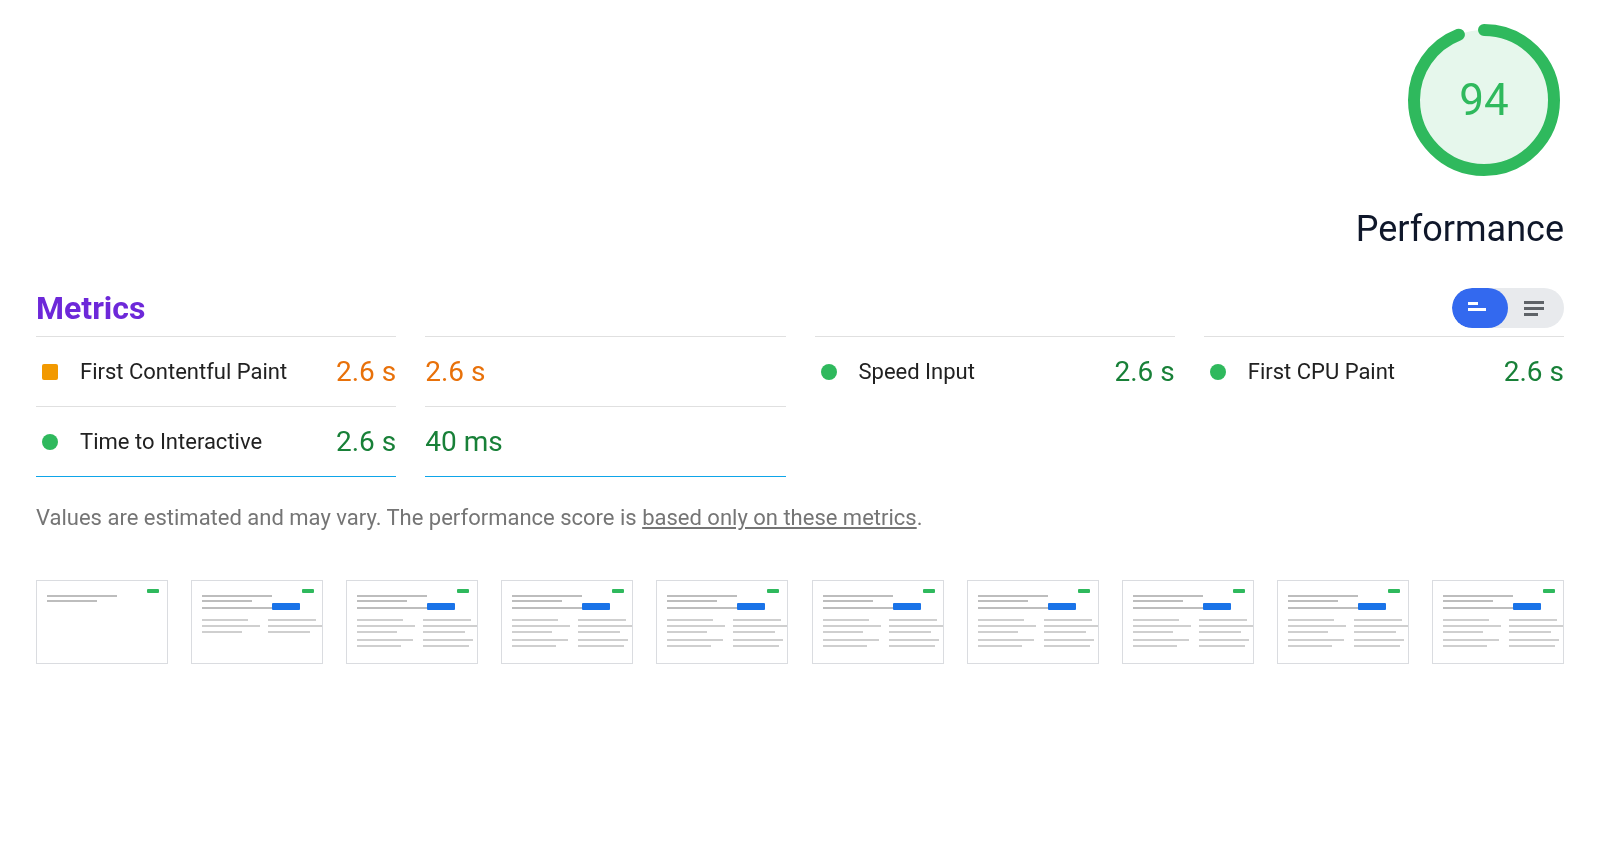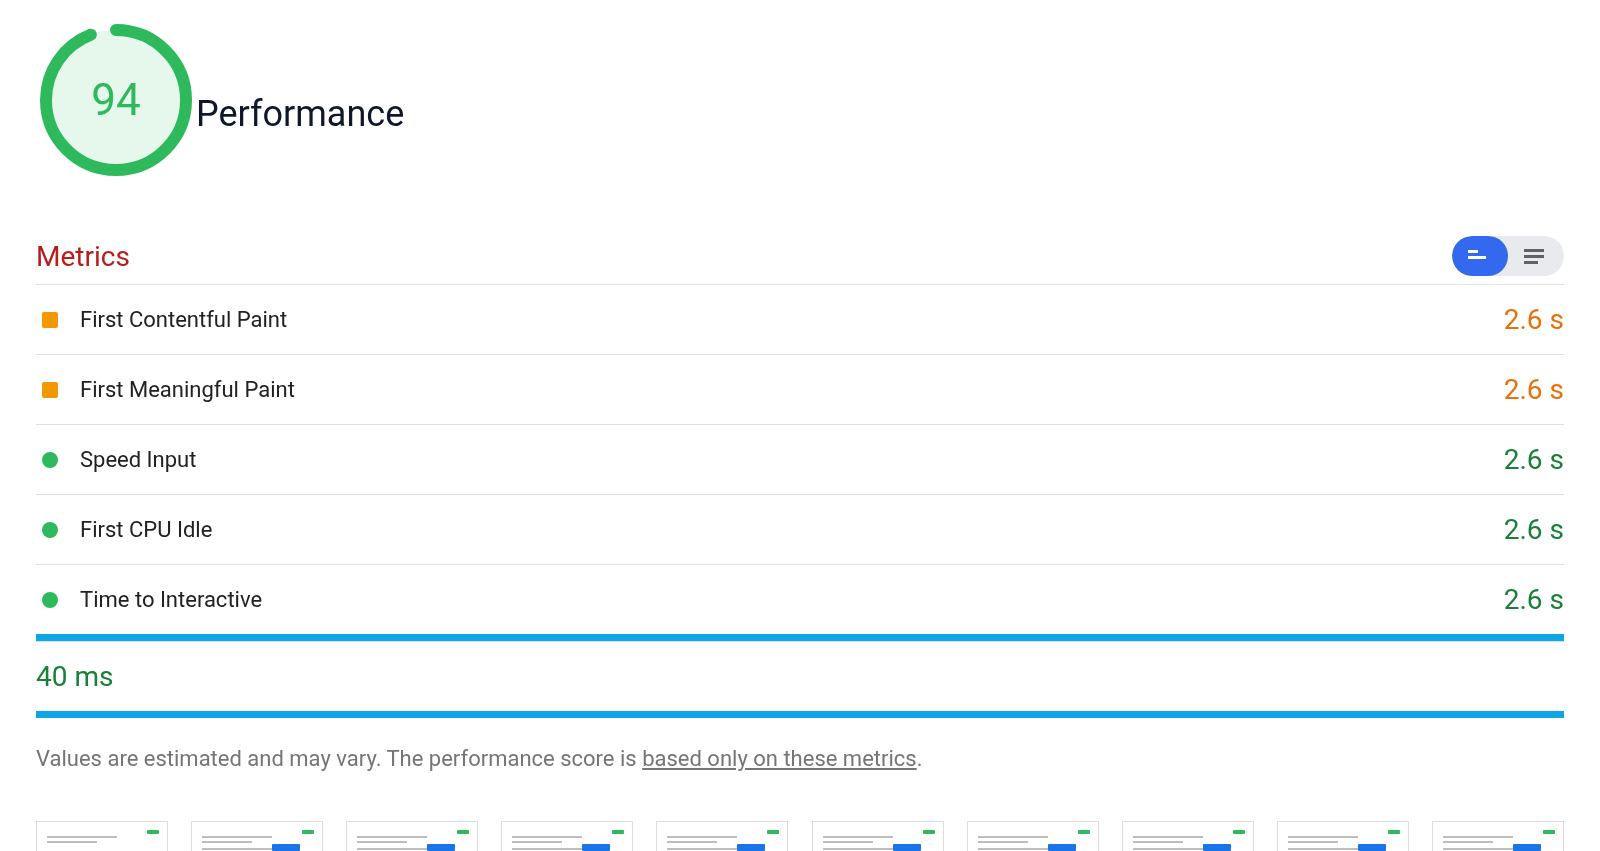--- a/index.html
+++ b/index.html
@@ -5,23 +5,23 @@
     * { box-sizing: border-box; margin: 0; padding: 0; }
     body {
       font-family: Roboto, -apple-system, BlinkMacSystemFont, "Segoe UI", Helvetica, Arial, sans-serif;
       background: #fff;
       color: #212121;
       width: 1600px;
       padding: 20px 36px 40px;
     }
     .score-wrap {
       display: flex;
-      flex-direction: row;
-      align-items: center;
-      margin-bottom: 56px;
+      flex-direction: column;
+      align-items: flex-end;
+      margin-bottom: 38px;
     }
     .gauge {
       position: relative;
       width: 160px;
       height: 160px;
     }
     .gauge svg { transform: rotate(-90deg); }
     .gauge-bg-circle { fill: #e6f7ec; }
     .gauge-ring { fill: none; stroke: #2fb95d; stroke-width: 12; stroke-linecap: round; }
     .gauge-score {
@@ -30,42 +30,42 @@
       display: flex; align-items: center; justify-content: center;
       font-size: 44px; font-weight: 400; color: #2fb95d;
     }
     .category-title {
       font-size: 36px; font-weight: 400; color: #0f172a; margin-top: 28px;
     }
     .metrics-header {
       display: flex; align-items: center; justify-content: space-between;
       margin-bottom: 8px;
     }
-    .metrics-heading { font-size: 28px; font-weight: 400; color: #b91c1c; }
+    .metrics-heading { font-size: 32px; font-weight: 700; color: #6d28d9; }
     .view-toggle {
       display: flex; background: #e8eaed; border-radius: 999px; overflow: hidden; height: 40px;
     }
     .view-toggle button {
       border: none; background: transparent; width: 56px; height: 40px;
       display: flex; align-items: center; justify-content: center; cursor: pointer;
       color: #5f6368;
     }
     .view-toggle button.active { background: #3369ef; color: #fff; border-radius: 999px; }
     .toggle-icon svg { display: block; }
     .metrics-grid {
       display: grid;
-      grid-template-columns: 1fr;
+      grid-template-columns: 1fr 1fr 1fr 1fr;
       column-gap: 29px;
     }
     .metric-row {
       display: flex; align-items: center; justify-content: space-between;
       border-top: 1px solid #e0e0e0;
       padding: 18px 0;
     }
-    .metric-row:nth-last-child(-n+2) { border-bottom: 7px solid #0ea5e9; }
+    .metric-row:nth-last-child(-n+2) { border-bottom: 1px solid #0ea5e9; }
     .metric-left { display: flex; align-items: center; gap: 22px; }
     .status-icon { width: 16px; height: 16px; display: inline-block; flex: none; margin-left: 6px; }
     .status-icon.green { background: #2fb95d; border-radius: 50%; }
     .status-icon.orange { background: #f29900; border-radius: 2px; }
     .metric-label { font-size: 22px; color: #212121; font-weight: 400; }
     .metric-value { font-size: 28px; font-weight: 400; }
     .metric-value.green { color: #188038; }
     .metric-value.orange { color: #e8710a; }
     .disclaimer {
       margin-top: 28px;
@@ -148,37 +148,33 @@
 
 <div class="metrics-grid" id="metrics-grid">
     <div class="metric-row">
       <div class="metric-left">
         <span class="status-icon orange"></span>
         <span class="metric-label">First Contentful Paint</span>
       </div>
       <span class="metric-value orange">2.6 s</span>
     </div>
     <div class="metric-row">
-      <div class="metric-left">
-        <span class="status-icon orange"></span>
-        <span class="metric-label">First Meaningful Paint</span>
-      </div>
       <span class="metric-value orange">2.6 s</span>
     </div>
     <div class="metric-row">
       <div class="metric-left">
         <span class="status-icon green"></span>
         <span class="metric-label">Speed Input</span>
       </div>
       <span class="metric-value green">2.6 s</span>
     </div>
     <div class="metric-row">
       <div class="metric-left">
         <span class="status-icon green"></span>
-        <span class="metric-label">First CPU Idle</span>
+        <span class="metric-label">First CPU Paint</span>
       </div>
       <span class="metric-value green">2.6 s</span>
     </div>
     <div class="metric-row">
       <div class="metric-left">
         <span class="status-icon green"></span>
         <span class="metric-label">Time to Interactive</span>
       </div>
       <span class="metric-value green">2.6 s</span>
     </div>

